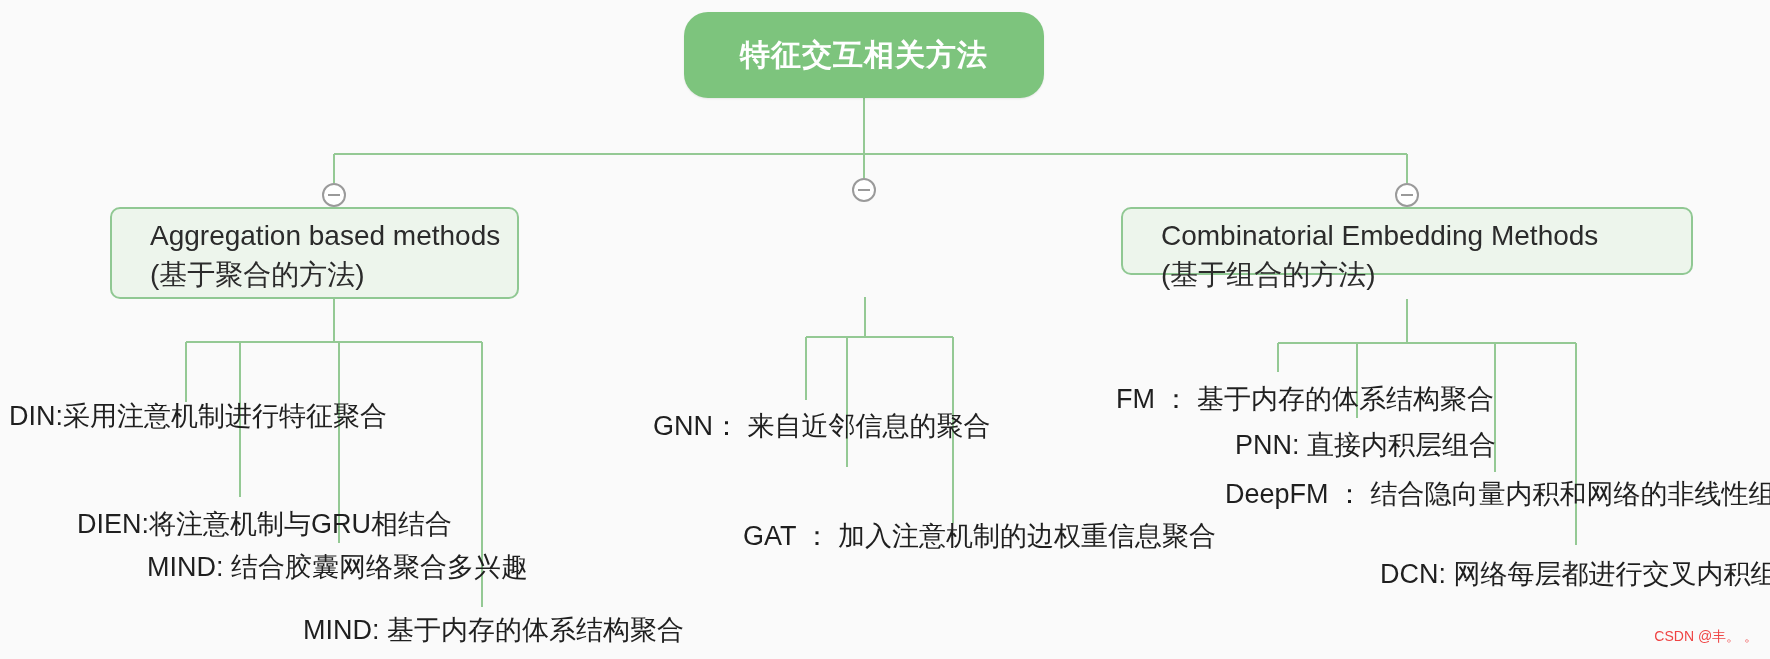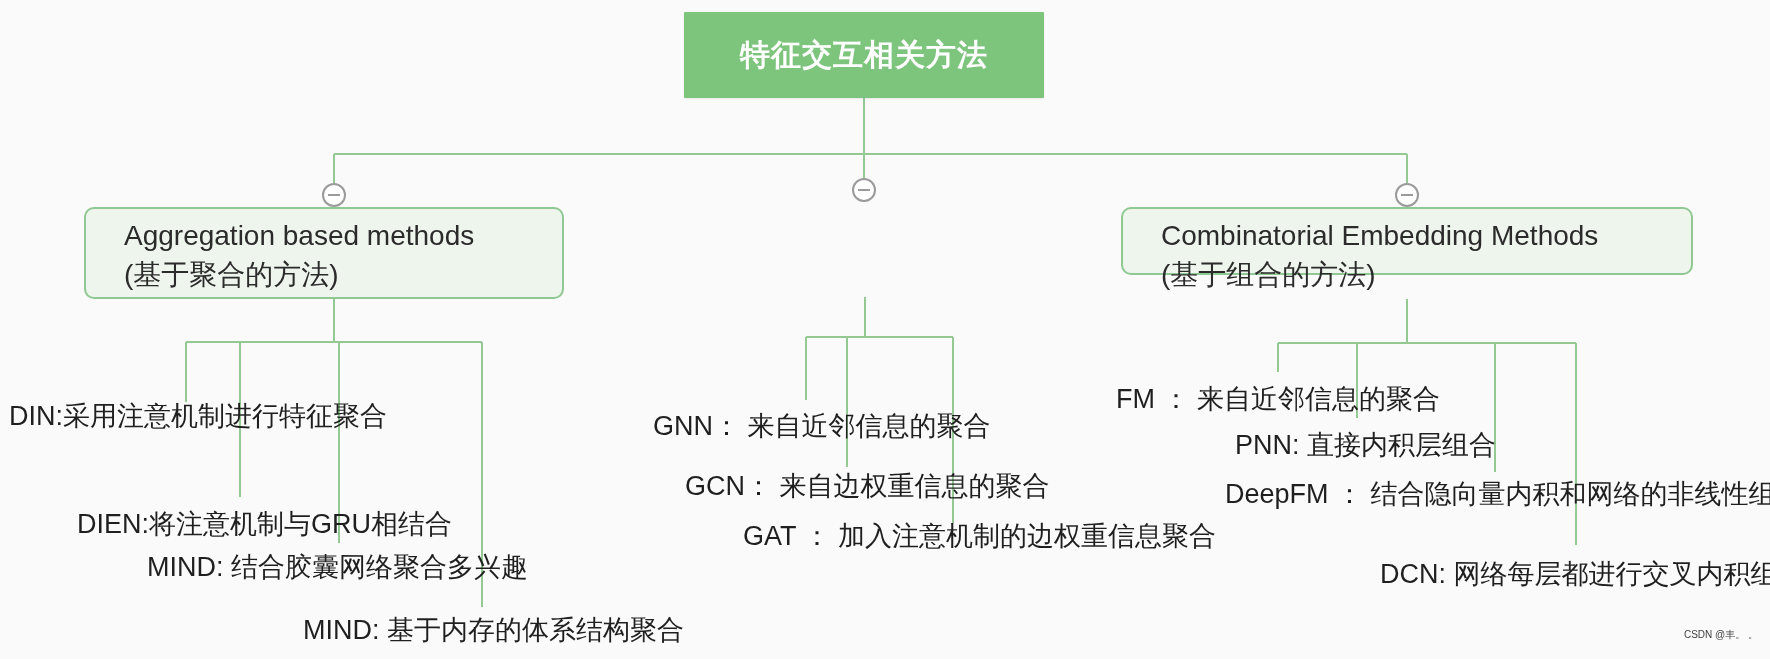--- a/index.html
+++ b/index.html
@@ -17,21 +17,21 @@
     position: absolute;
     left: 0; top: 0;
     pointer-events: none;
   }
 
   .root-node {
     position: absolute;
     left: 684px; top: 12px;
     width: 360px; height: 86px;
     background: #7dc47d;
-    border-radius: 1px;
+    border-radius: 24px;
     display: flex;
     align-items: center;
     justify-content: center;
     box-shadow: 0 1px 2px rgba(0,0,0,0.08);
   }
   .root-node span {
     color: #ffffff;
     font-size: 30px;
     font-weight: 600;
     letter-spacing: 1px;
@@ -76,22 +76,22 @@
     position: absolute;
     font-size: 27px;
     line-height: 32px;
     color: #1f1f1f;
     white-space: nowrap;
   }
 
   .watermark {
     position: absolute;
     right: 12px; top: 628px;
-    font-size: 10px;
-    color: #404040;
+    font-size: 14px;
+    color: #ef4444;
     white-space: nowrap;
   }
 </style>
 </head>
 <body>
 
 <div class="canvas">
 
   <svg class="wires" width="1770" height="659" viewBox="0 0 1770 659">
     <path d="M864 98V154 M334 154H1407 M334 154V183 M864 154V178 M1407 154V183
@@ -107,40 +107,39 @@
   <div class="collapse" style="left:322px;top:183px">
     <i></i>
   </div>
   <div class="collapse" style="left:852px;top:178px">
     <i></i>
   </div>
   <div class="collapse" style="left:1395px;top:183px">
     <i></i>
   </div>
 
-  <div class="branch-node" style="left:84px;top:207px;width:480px;height:92px">
+  <div class="branch-node" style="left:110px;top:207px;width:409px;height:92px">
     <div class="bn-line">Aggregation based methods</div>
     <div class="bn-line">(基于聚合的方法)</div>
   </div>
 
 
   <div class="branch-node" style="left:1121px;top:207px;width:572px;height:68px">
     <div class="bn-line">Combinatorial Embedding Methods</div>
     <div class="bn-line">(基于组合的方法)</div>
   </div>
 
   <div class="leaf" style="left:9px;top:400px">DIN:采用注意机制进行特征聚合</div>
   <div class="leaf" style="left:147px;top:551px">MIND: 结合胶囊网络聚合多兴趣</div>
   <div class="leaf" style="left:77px;top:508px">DIEN:将注意机制与GRU相结合</div>
   <div class="leaf" style="left:303px;top:614px">MIND: 基于内存的体系结构聚合</div>
 
   <div class="leaf" style="left:653px;top:410px">GNN： 来自近邻信息的聚合</div>
-  <div class="leaf" style="left:685px;top:470px">GCN： 来自边权重信息的聚合</div>
   <div class="leaf" style="left:743px;top:520px">GAT ： 加入注意机制的边权重信息聚合</div>
 
-  <div class="leaf" style="left:1116px;top:383px">FM ： 来自近邻信息的聚合</div>
+  <div class="leaf" style="left:1116px;top:383px">FM ： 基于内存的体系结构聚合</div>
   <div class="leaf" style="left:1235px;top:429px">PNN: 直接内积层组合</div>
   <div class="leaf" style="left:1225px;top:478px">DeepFM ：  结合隐向量内积和网络的非线性组合</div>
   <div class="leaf" style="left:1380px;top:558px">DCN: 网络每层都进行交叉内积组合</div>
 
   <div class="watermark">CSDN @丰。 。</div>
 
 </div>
 
 </body></html>

